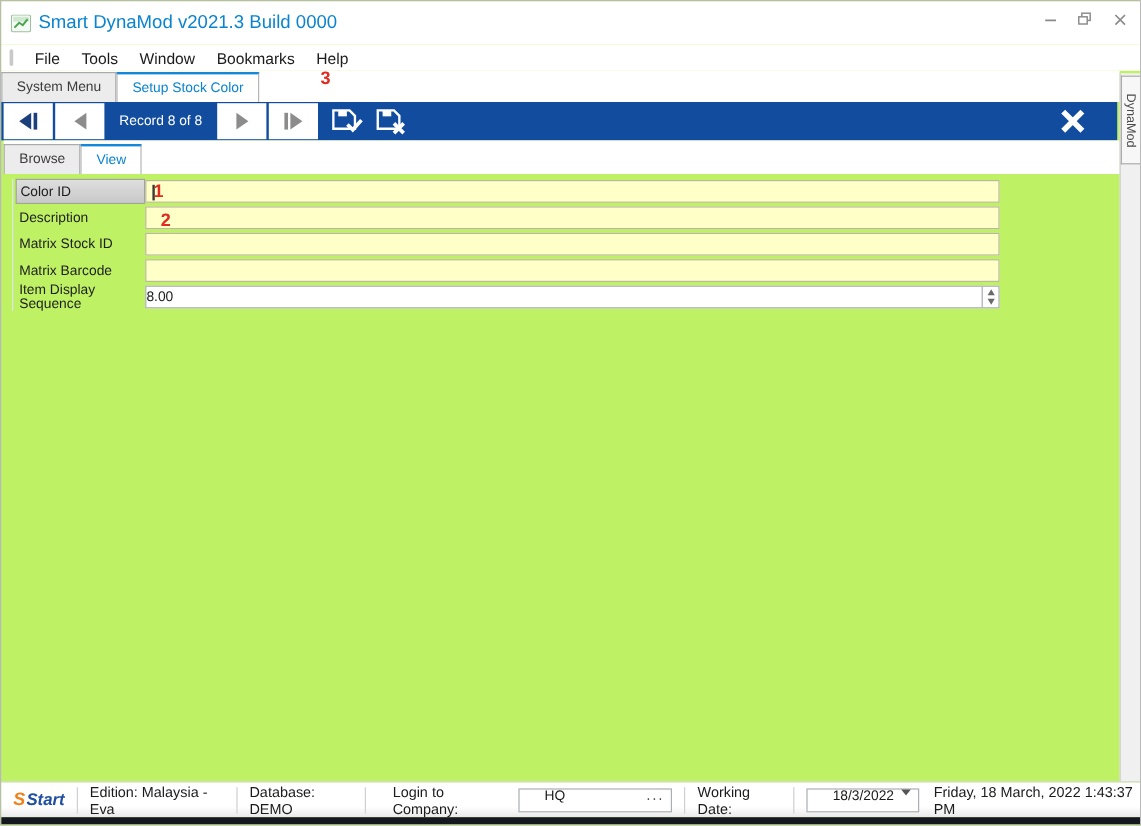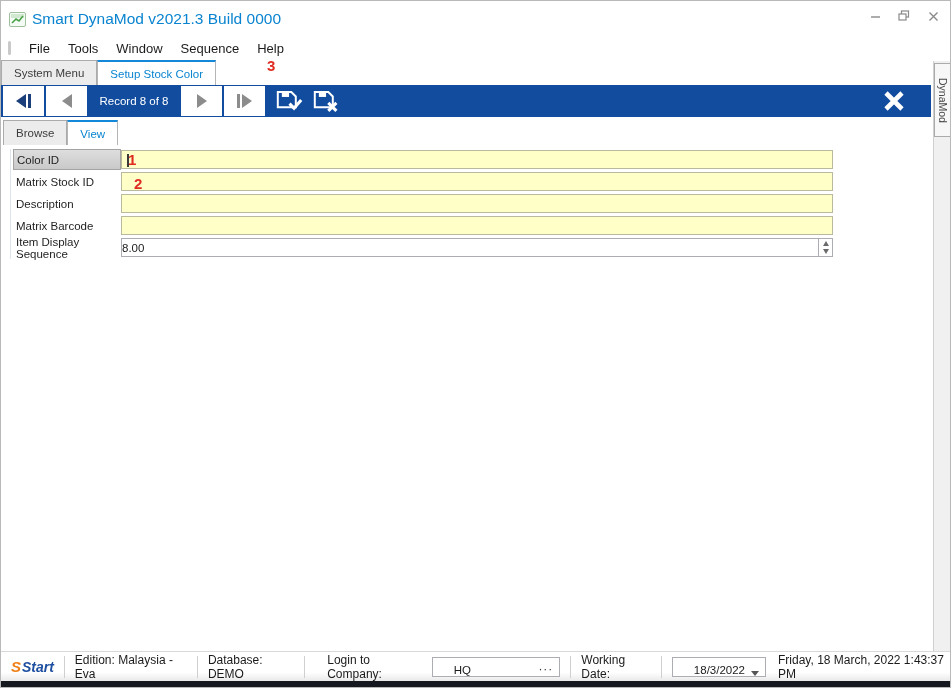--- a/index.html
+++ b/index.html
@@ -1,17 +1,17 @@
 <!DOCTYPE html>
 <html><head>
 <meta charset="utf-8">
 <style>
   html,body{margin:0;padding:0;background:#d7d7d7;}
   *{box-sizing:border-box;font-family:"Liberation Sans","DejaVu Sans",sans-serif;}
-  .window{position:relative;width:951px;height:688px;background:#ffffff;border:1px solid #b9b9b9;overflow:hidden;}
+  .window{position:relative;width:951px;height:688px;background:#bef264;border:1px solid #b9b9b9;overflow:hidden;}
 
   
   .titlebar{position:absolute;top:0;left:0;right:0;height:36px;background:#fff;display:flex;align-items:center;padding-left:8px;}
   .app-icon{width:17px;height:15px;margin-right:6px;flex:0 0 auto;}
   .title-text{color:#0a84d0;font-size:15.5px;}
   .win-controls{position:absolute;top:8px;right:10px;display:flex;gap:15px;align-items:center;color:#8a8a8a;}
   .win-btn{width:14px;height:14px;display:flex;align-items:center;justify-content:center;cursor:default;}
 
   
   .menubar{position:absolute;top:36px;left:0;right:0;height:22px;display:flex;align-items:center;background:#fff;}
@@ -61,21 +61,21 @@
   .side-strip{position:absolute;top:60px;right:0;width:17px;bottom:36px;background:#f0f0f0;border-left:1px solid #cfcfcf;}
   .side-tab{position:absolute;top:2px;left:0;width:16px;height:74px;background:#f7f7f7;border:1px solid #ababab;border-right:none;display:flex;align-items:center;justify-content:center;}
   .side-tab span{writing-mode:vertical-rl;font-size:10.5px;color:#4a4a4a;}
 
   
   .statusbar{position:absolute;left:0;right:0;bottom:6px;height:30px;background:linear-gradient(#ffffff 70%,#e9e9e9);border-top:1px solid #d9d9d9;display:flex;align-items:center;font-size:12px;color:#1b1b1b;}
   .sep{width:1px;height:22px;background:#cfcfcf;margin:0 10px;}
   .logo{margin-left:10px;display:flex;align-items:baseline;font-style:italic;font-weight:bold;}
   .logo .sym{color:#f08019;font-size:15px;margin-right:1px;}
   .logo .txt{color:#1f4fa0;font-size:14px;}
-  .combo{height:20px;background:#fff;border:1px solid #abadb3;display:flex;align-items:flex-end;font-size:11.5px;padding-left:21px;cursor:pointer;}
+  .combo{height:20px;background:#fff;border:1px solid #abadb3;display:flex;align-items:flex-start;font-size:11.5px;padding-left:21px;cursor:pointer;}
   .combo .grow{flex:1;}
   .ellipsis{font-size:12px;color:#333;padding:0 6px;letter-spacing:1px;}
   .dd-arrow{width:0;height:0;border-left:4px solid transparent;border-right:4px solid transparent;border-top:5px solid #555;margin:0 6px;}
 
   .bottom-strip{position:absolute;left:0;right:0;bottom:0;height:6px;background:#15181f;}
 </style>
 </head>
 <body>
 
 <div class="window">
@@ -105,21 +105,21 @@
           </svg>
       </div>
     </div>
   </div>
 
   <div class="menubar">
     <div class="gripper"></div>
     <span class="menu-item">File</span>
     <span class="menu-item">Tools</span>
     <span class="menu-item">Window</span>
-    <span class="menu-item">Sequence</span>
+    <span class="menu-item">Bookmarks</span>
     <span class="menu-item">Help</span>
   </div>
 
   <div class="maintabs">
     <div class="tab inactive">
       <span>System Menu</span>
     </div>
     <div class="tab active">
       <span>Setup Stock Color</span>
     </div>
@@ -172,25 +172,25 @@
   </div>
 
   <div class="form">
     <div class="frow">
       <div class="flabel focused">Color ID</div>
       <div class="finput">
         <span class="caret"></span>
       </div>
     </div>
     <div class="frow">
+      <div class="flabel">Description</div>
+      <div class="finput"></div>
+    </div>
+    <div class="frow">
       <div class="flabel">Matrix Stock ID</div>
-      <div class="finput"></div>
-    </div>
-    <div class="frow">
-      <div class="flabel">Description</div>
       <div class="finput"></div>
     </div>
     <div class="frow">
       <div class="flabel">Matrix Barcode</div>
       <div class="finput"></div>
     </div>
     <div class="frow">
       <div class="flabel">Item Display Sequence</div>
       <div class="finput white">
         <span class="seq-value">8.00</span>

